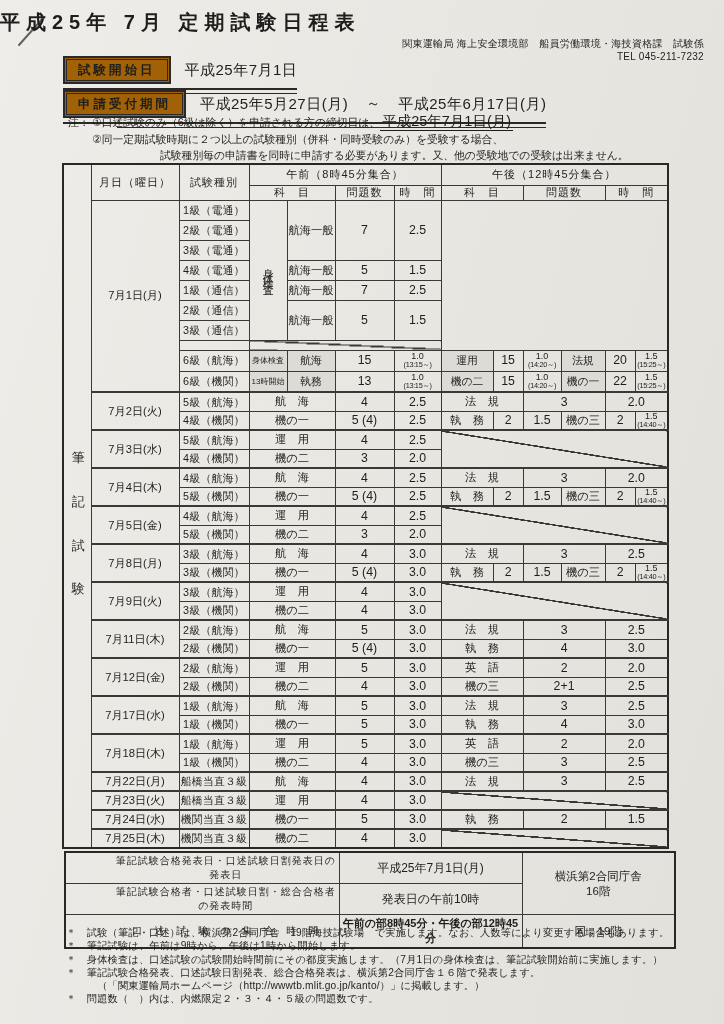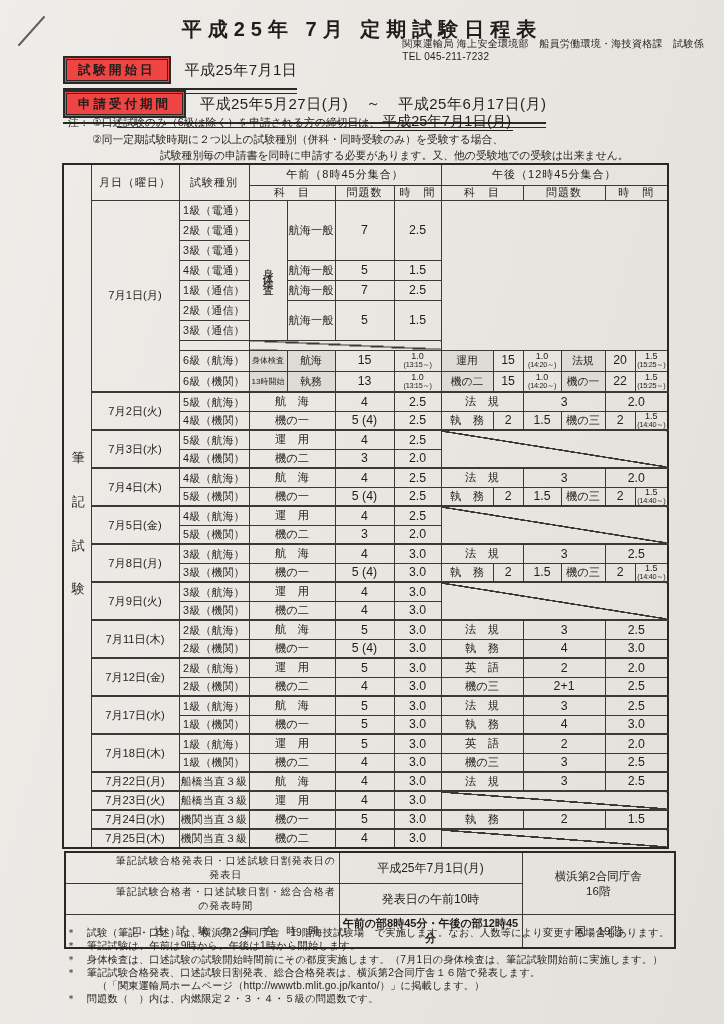--- a/index.html
+++ b/index.html
@@ -2,31 +2,31 @@
 <html><head>
 <meta charset="utf-8">
 <style>
   html,body{margin:0;padding:0;}
   body{
     width:724px;height:1024px;position:relative;overflow:hidden;
     font-family:"Liberation Sans","DejaVu Sans",sans-serif;
     color:#1f1e1c;
     background:linear-gradient(105deg,#efede9 0%,#e9e7e2 45%,#e2e0db 100%);
   }
-  .title{position:absolute;top:9px;left:0;width:100%;text-align:center;
-    font-size:20px;font-weight:bold;letter-spacing:6px;margin-top:7px;}
-  .agency{position:absolute;top:37px;right:20px;
+  .title{position:absolute;top:9px;left:0;width:100%;text-align:left;
+    font-size:20px;font-weight:bold;letter-spacing:6px;}
+  .agency{position:absolute;top:37px;right:20px;text-align:right;
     font-size:10px;line-height:13px;letter-spacing:.3px;}
   .inforow{position:absolute;left:63px;border-bottom:2px solid #2b2927;
     padding-bottom:4px;white-space:nowrap;}
   .inforow::after{content:"";position:absolute;left:54px;right:0;bottom:-6px;
     height:1.5px;background:#2b2927;}
   .lblbox{display:inline-block;position:relative;border:2px solid #2b2927;
     padding:4px 13px 3px;font-size:12.5px;font-weight:600;letter-spacing:3px;
-    background:#ef4444;vertical-align:middle;text-align:right;}
+    background:#a16207;vertical-align:middle;text-align:right;}
   .lblbox::after{content:"";position:absolute;inset:1px;border:1px solid #2b2927;}
   .infoval{font-size:15px;padding-left:14px;vertical-align:middle;letter-spacing:.5px;}
   .tilde{font-size:14px;padding:0 18px;}
   .notes{position:absolute;left:68px;top:114px;font-size:10.8px;line-height:14px;}
   .notes .np{display:inline-block;width:24px;}
   .ndate{font-size:14.5px;border-bottom:1.5px solid #1f1e1c;padding:0 2px 1px;}
   .n2{margin-left:24px;margin-top:3px;}
   .n3{margin-left:92px;margin-top:2px;}
 
   table{border-collapse:collapse;table-layout:fixed;}

